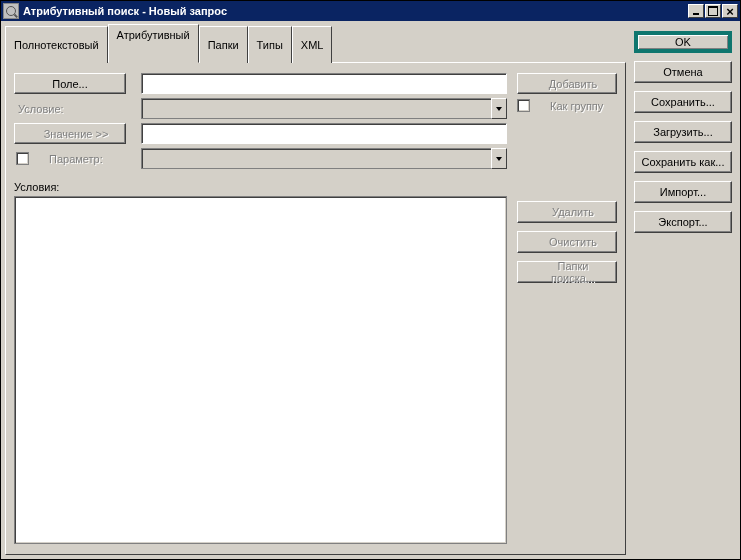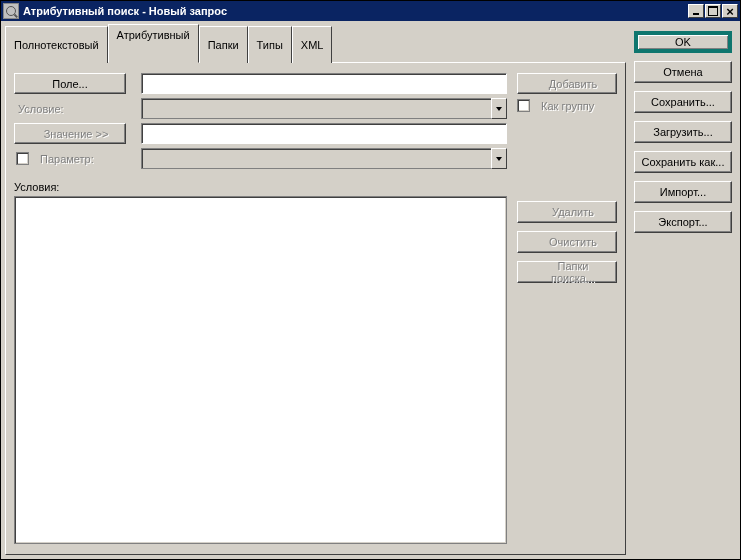--- a/index.html
+++ b/index.html
@@ -34,21 +34,21 @@
 .label-normal { color: #000; }
 .chk { width: 13px; height: 13px; background: #fff; border: 1px solid #808080; box-shadow: inset 1px 1px 0 #404040, inset -1px -1px 0 #d4d0c8; }
 .conditions-box { flex: 1; background: #fff; border: 1px solid #808080; box-shadow: inset 1px 1px 0 #404040, inset -1px -1px 0 #d4d0c8; margin-top: 3px; }
 .rightcol { width: 110px; padding: 8px 6px; display: flex; flex-direction: column; gap: 8px; }
 .btn-wide { height: 22px; width: 100%; }
 .field-col { width: 112px; margin-right: 15px; }
 .input-col { flex: 1; }
 .add-col { width: 100px; margin-left: 10px; display: flex; flex-direction: column; gap: 5px; align-items: flex-start; }
 .content-wrap { display: flex; }
 .left-fields { flex: 1; }
-.chk-row { display: flex; align-items: center; gap: 11px; }
+.chk-row { display: flex; align-items: center; gap: 20px; }
 .bottom-wrap { display: flex; flex: 1; margin-top: 8px; }
 .bottom-left { flex: 1; display: flex; flex-direction: column; }
 .bottom-right { width: 100px; margin-left: 10px; display: flex; flex-direction: column; gap: 8px; padding-top: 20px; }
 </style>
 </head>
 <body>
 
 <div class="window">
   <div class="titlebar">
     <div class="tb-icon"></div>

